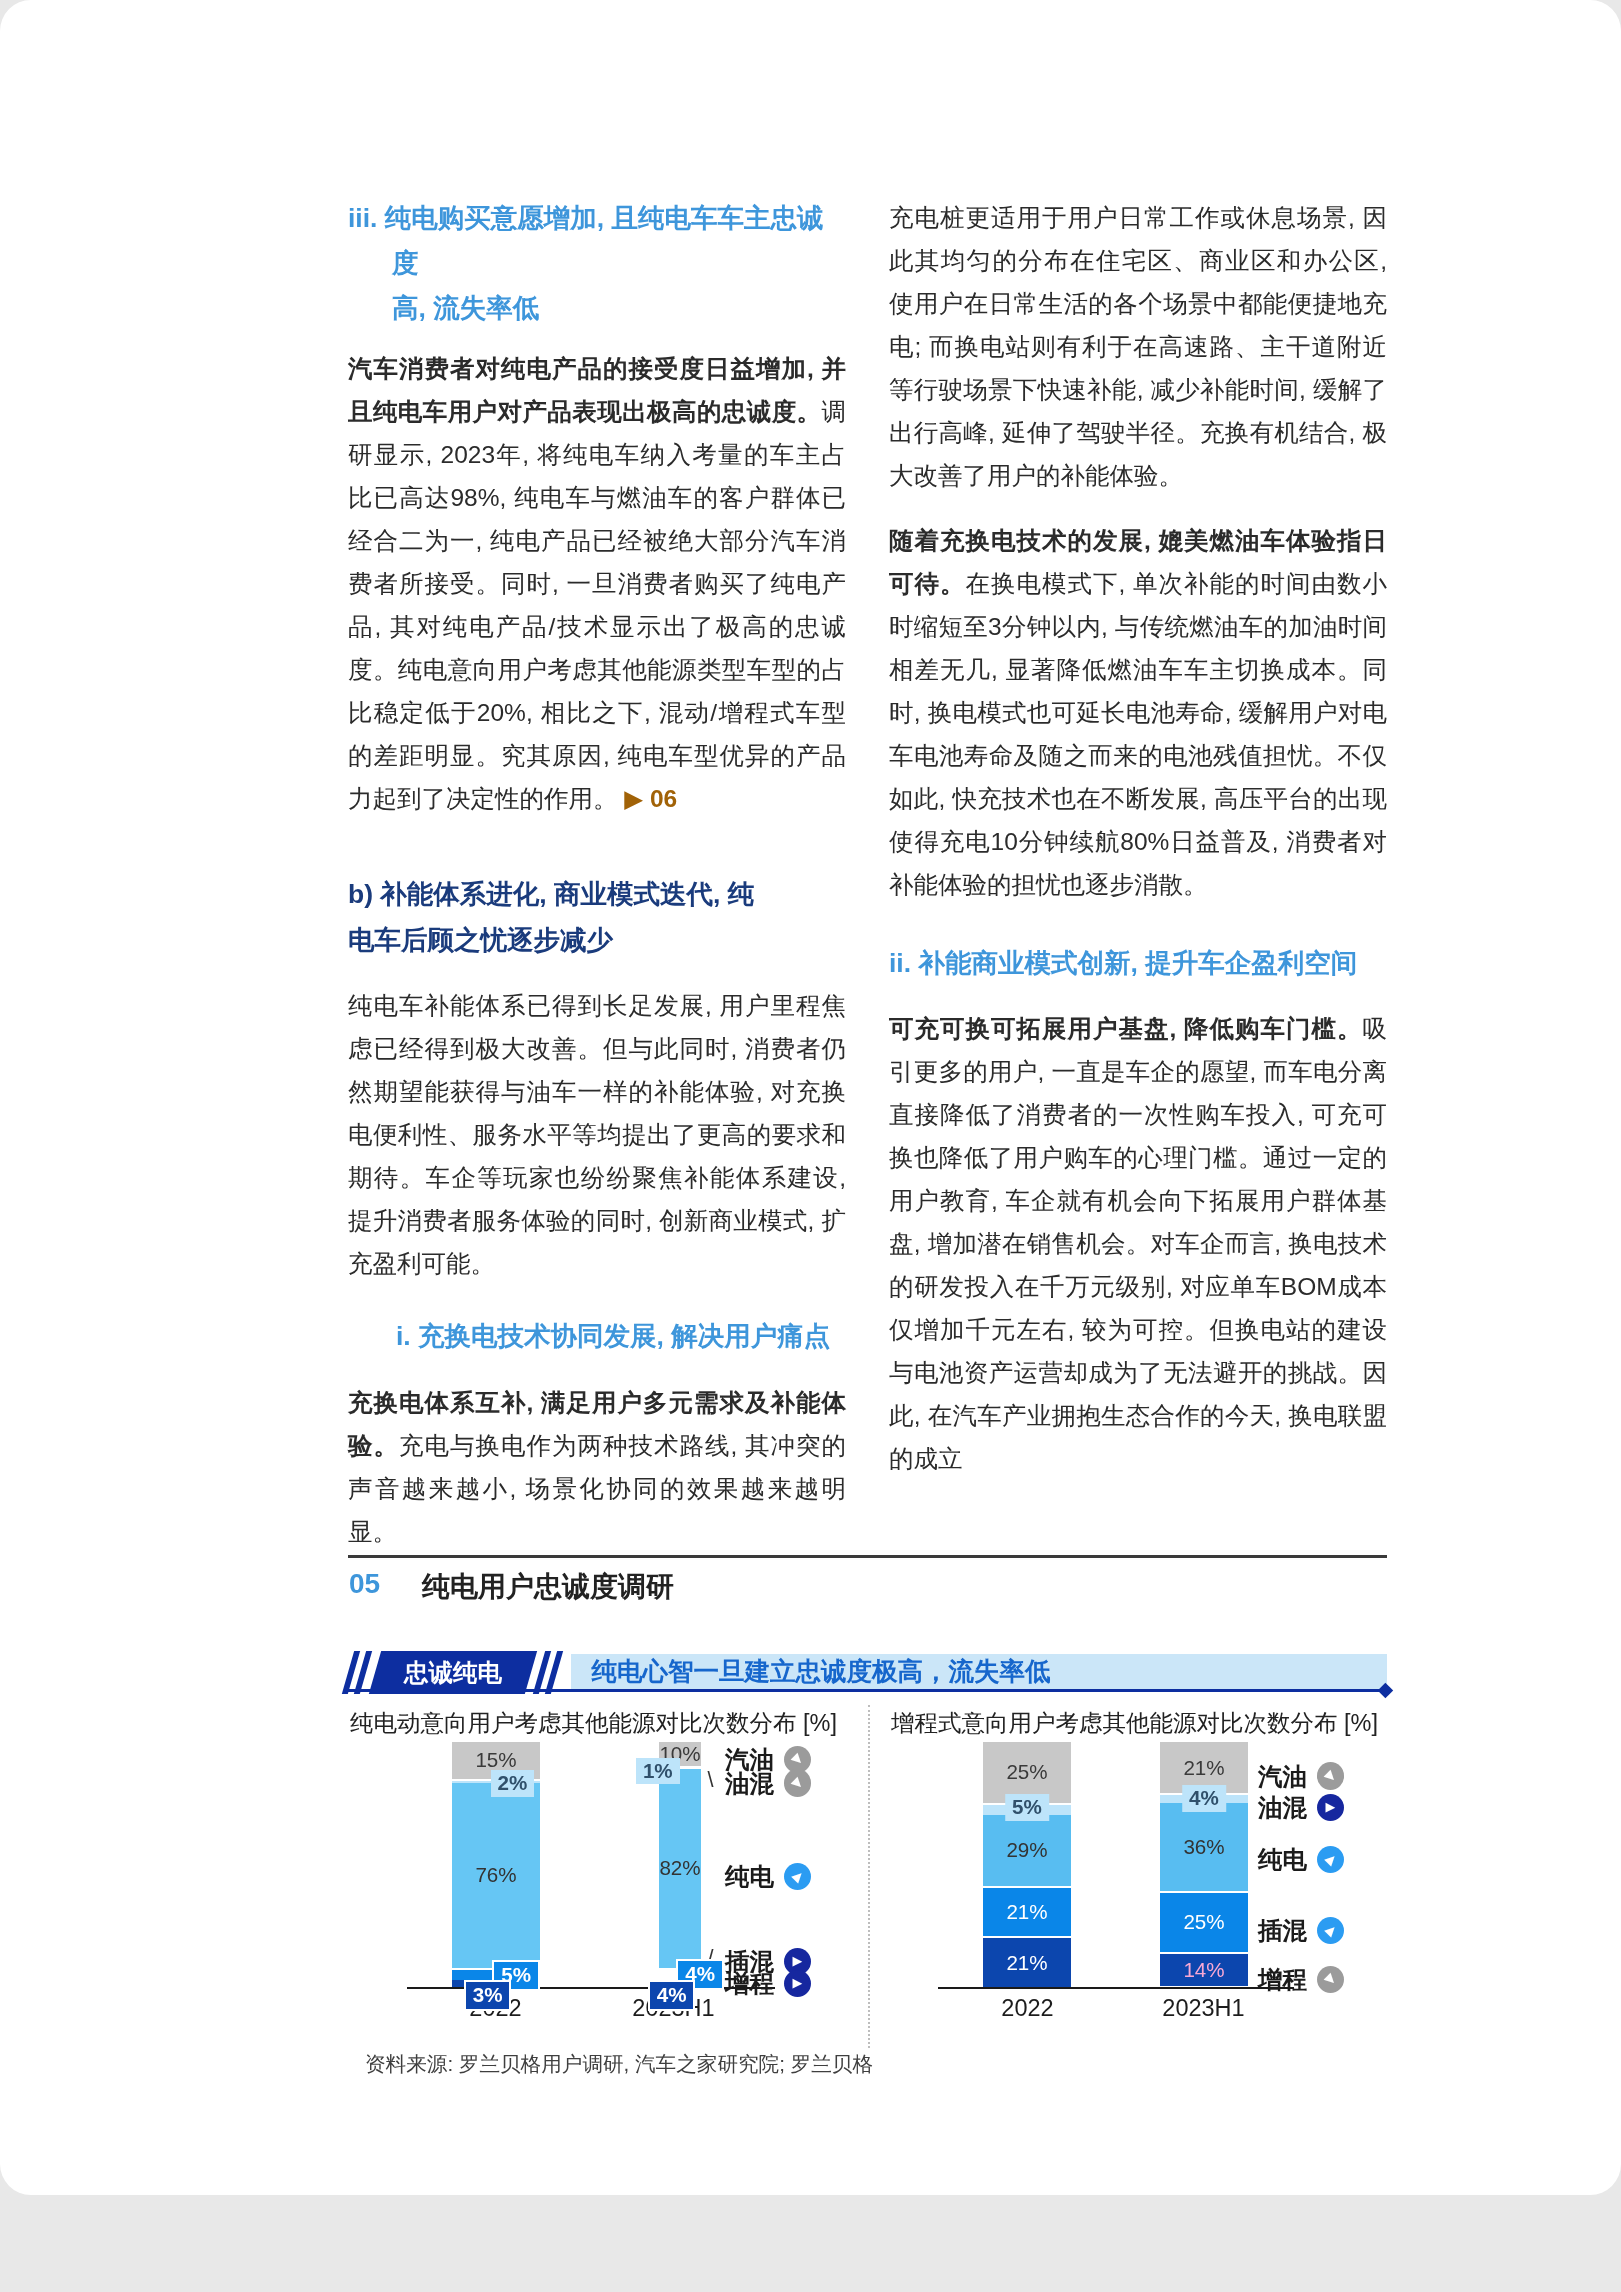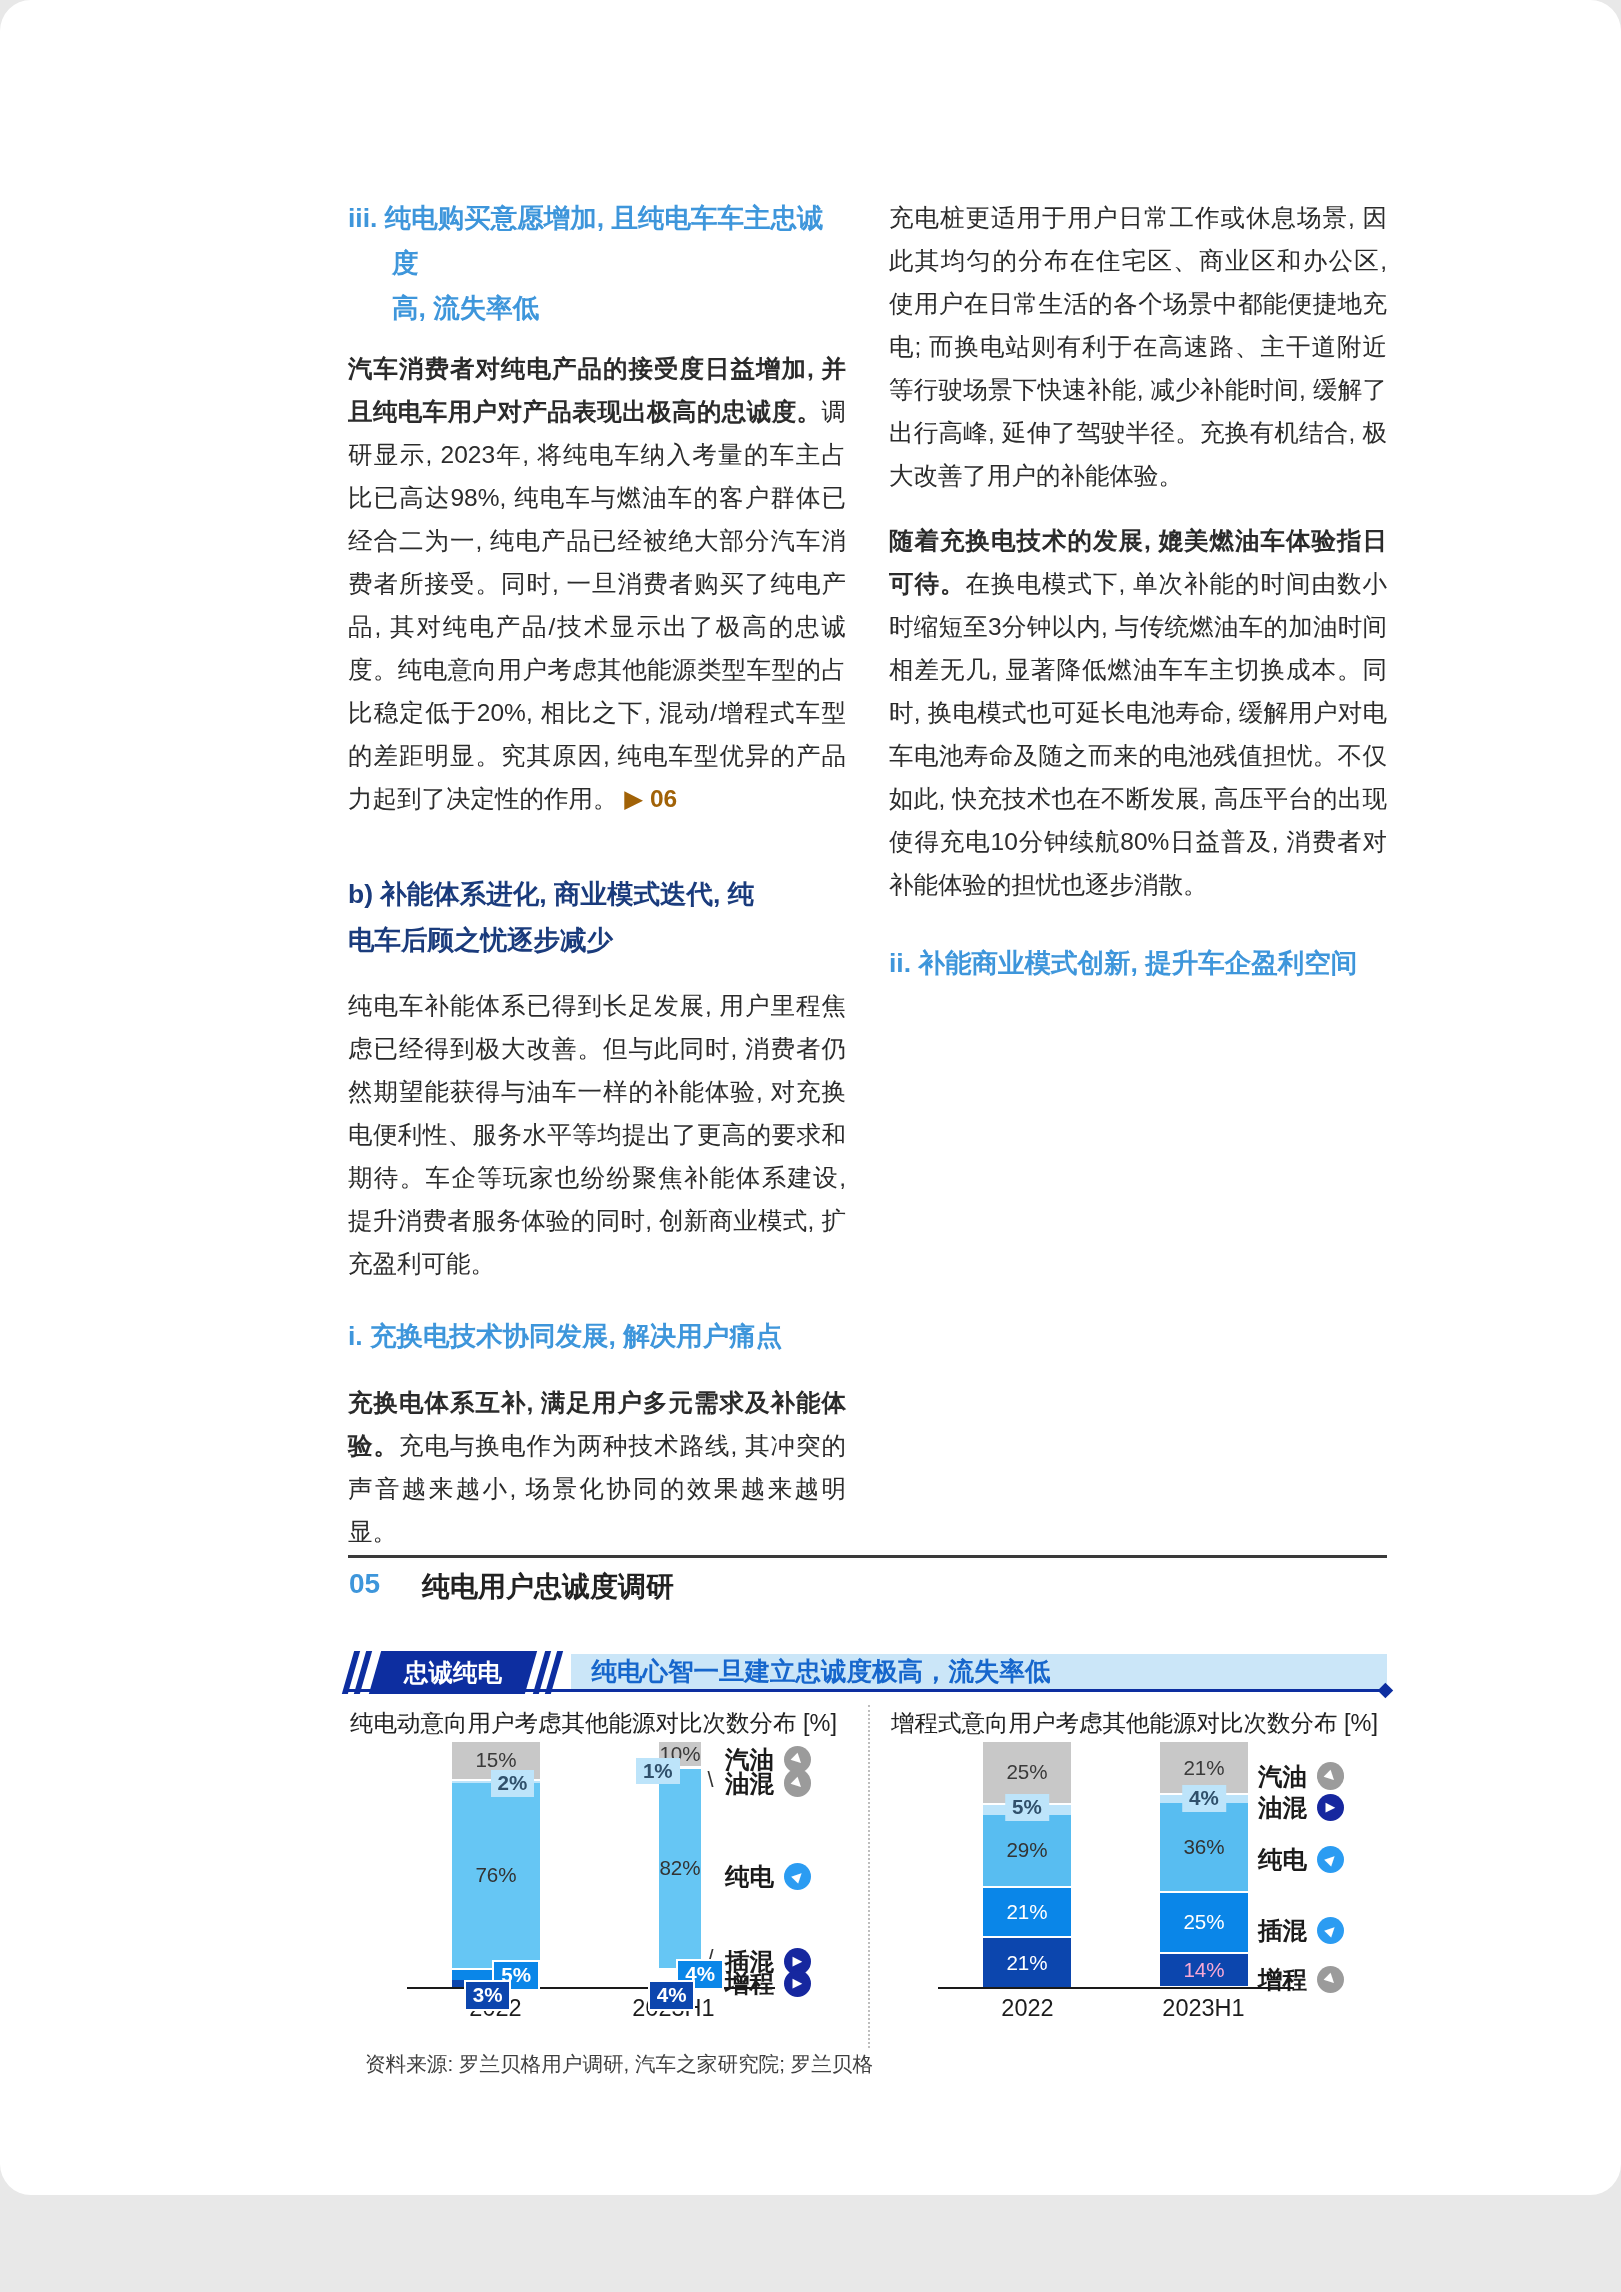--- a/index.html
+++ b/index.html
@@ -5,21 +5,21 @@
   html,body{margin:0;padding:0;background:#e8e8e8;}
   .page{position:relative;width:1621px;height:2195px;background:#ffffff;margin:0 auto;overflow:hidden;
         font-family:"Liberation Sans","DejaVu Sans",sans-serif;color:#262626;border-radius:31px;}
   
   .col{position:absolute;top:196px;width:498px;font-size:24.5px;line-height:43px;text-align:justify;color:#2b2b2b;}
   .col-left{left:348px;}
   .col-right{left:889px;}
   .h-sub{color:#3E96DB;font-size:26.5px;line-height:45px;font-weight:bold;margin:0;text-align:left;}
   .h-iii{padding-left:44px;text-indent:-44px;white-space:pre-line;}
   .h-big{color:#1A3B7C;font-size:26.5px;line-height:46px;font-weight:bold;margin:51px 0 0;white-space:pre-line;text-align:left;}
-  .h-i{margin-top:29px;}
+  .h-i{margin-top:29px;margin-left:48px;}
   .h-ii{margin-top:35px;}
   .col p{margin:21.6px 0 0;}
   .col .p-first{margin-top:0;}
   .h-iii + p{margin-top:15.7px;}
   .lead{font-weight:bold;}
   .ref{color:#a16207;font-weight:bold;white-space:nowrap;}
   
   .fig-rule{position:absolute;left:348px;top:1555px;width:1039px;height:2.9px;background:#3a3a3a;}
   .fig-number{position:absolute;left:349px;top:1568px;font-size:28px;font-weight:bold;color:#3E96DB;}
   .fig-title{position:absolute;left:422px;top:1568px;font-size:28px;font-weight:bold;color:#222222;}
@@ -67,20 +67,21 @@
 电车后顾之忧逐步减少</h2>
     <p>纯电车补能体系已得到长足发展, 用户里程焦虑已经得到极大改善。但与此同时, 消费者仍然期望能获得与油车一样的补能体验, 对充换电便利性、服务水平等均提出了更高的要求和期待。车企等玩家也纷纷聚焦补能体系建设, 提升消费者服务体验的同时, 创新商业模式, 扩充盈利可能。</p>
     <h3 class="h-sub h-i">i. 充换电技术协同发展, 解决用户痛点</h3>
     <p><span class="lead">充换电体系互补, 满足用户多元需求及补能体验。</span><span>充电与换电作为两种技术路线, 其冲突的声音越来越小, 场景化协同的效果越来越明显。</span></p>
   </div>
 
   <div class="col col-right">
     <p class="p-first">充电桩更适用于用户日常工作或休息场景, 因此其均匀的分布在住宅区、商业区和办公区, 使用户在日常生活的各个场景中都能便捷地充电; 而换电站则有利于在高速路、主干道附近等行驶场景下快速补能, 减少补能时间, 缓解了出行高峰, 延伸了驾驶半径。充换有机结合, 极大改善了用户的补能体验。</p>
     <p><span class="lead">随着充换电技术的发展, 媲美燃油车体验指日可待。</span><span>在换电模式下, 单次补能的时间由数小时缩短至3分钟以内, 与传统燃油车的加油时间相差无几, 显著降低燃油车车主切换成本。同时, 换电模式也可延长电池寿命, 缓解用户对电车电池寿命及随之而来的电池残值担忧。不仅如此, 快充技术也在不断发展, 高压平台的出现使得充电10分钟续航80%日益普及, 消费者对补能体验的担忧也逐步消散。</span></p>
     <h3 class="h-sub h-ii">ii. 补能商业模式创新, 提升车企盈利空间</h3>
+    <p><span class="lead">可充可换可拓展用户基盘, 降低购车门槛。</span><span>吸引更多的用户, 一直是车企的愿望, 而车电分离直接降低了消费者的一次性购车投入, 可充可换也降低了用户购车的心理门槛。通过一定的用户教育, 车企就有机会向下拓展用户群体基盘, 增加潜在销售机会。对车企而言, 换电技术的研发投入在千万元级别, 对应单车BOM成本仅增加千元左右, 较为可控。但换电站的建设与电池资产运营却成为了无法避开的挑战。因此, 在汽车产业拥抱生态合作的今天, 换电联盟的成立</span></p>
   </div>
 
   <div class="fig-rule"></div>
   <div class="fig-number">05</div>
   <div class="fig-title">纯电用户忠诚度调研</div>
 
   <div class="fig-banner">
     <span class="stripe"></span>
     <span class="stripe"></span>
     <div class="badge">

